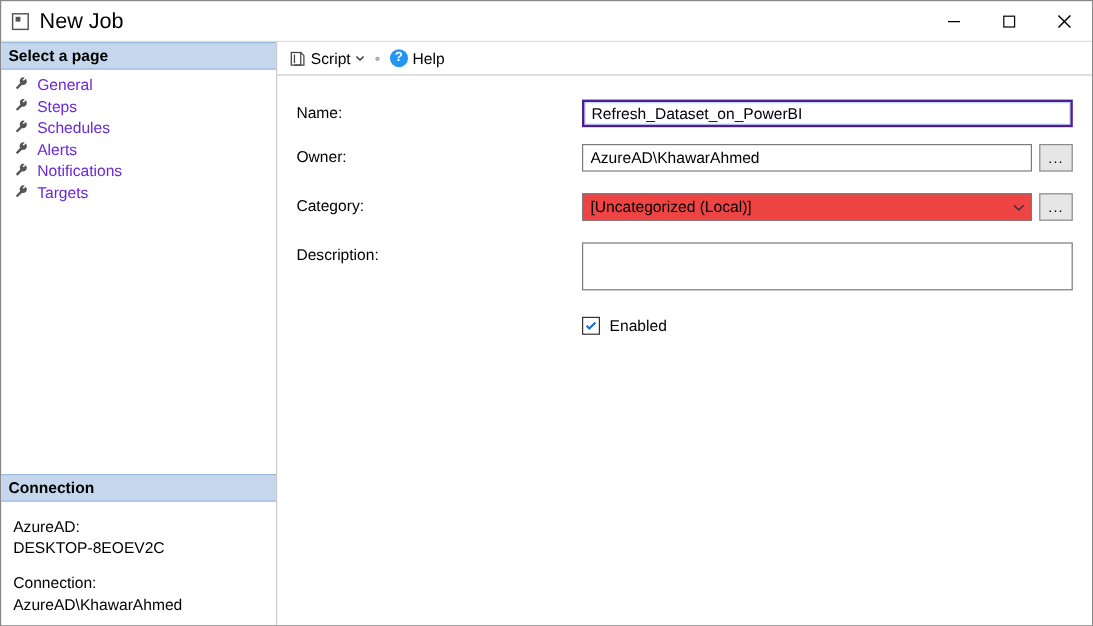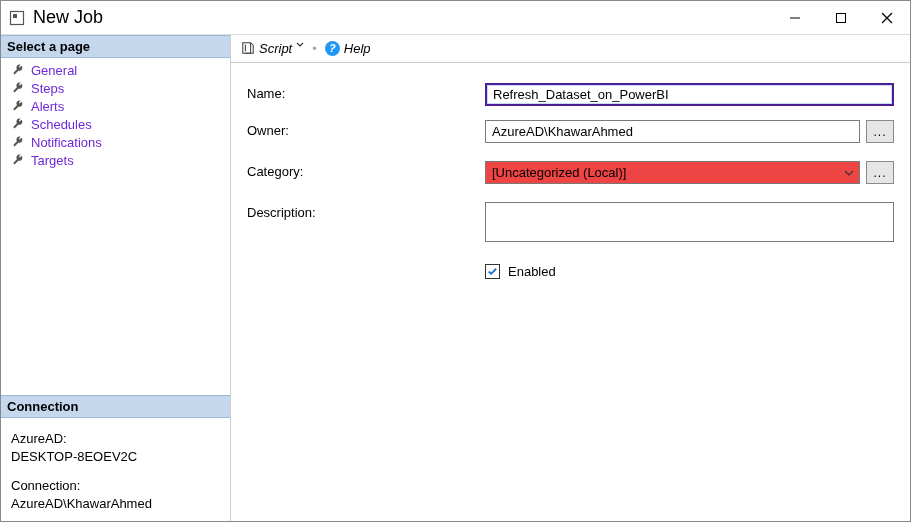--- a/index.html
+++ b/index.html
@@ -55,21 +55,21 @@
   .flex-gap { flex: 1; }
   .conn-body { padding: 8px 10px; font-size: 13px; line-height: 1.4; }
   .conn-body .lbl { margin-top: 4px; }
   .rightcol { flex: 1; display: flex; flex-direction: column; min-width: 0; }
   .toolbar {
     display: flex; align-items: center; gap: 6px;
     padding: 6px 10px;
     border-bottom: 1px solid #ccc;
   }
   .toolbar .sep { color: #aaa; margin: 0 2px; }
-  .toolbar .tb-item { display: flex; align-items: flex-start; gap: 4px; font-size: 13px; font-style: italic; }
+  .toolbar .tb-item { display: flex; align-items: center; gap: 4px; font-size: 13px; }
   .help-icon {
     width: 15px; height: 15px; border-radius: 50%;
     background: #2196f3; color: #fff;
     display: flex; align-items: center; justify-content: center;
     font-weight: bold; font-size: 11px; line-height: 1;
   }
   .form-area { padding: 20px 16px 10px 16px; flex: 1; overflow: hidden; }
   .form-row { display: flex; align-items: flex-start; margin-bottom: 18px; gap: 30px; }
   .form-row.tight { margin-bottom: 14px; }
   .form-label { width: 208px; padding-top: 3px; font-size: 13px; }
@@ -164,29 +164,29 @@
               </svg>
             </span>
           <span class="txt">Steps</span>
         </div>
         <div class="page-item">
           <span class="wrench">
               <svg viewBox="0 0 16 16">
                 <path d="M13 5.5a3.5 3.5 0 0 1-4.6 3.3L4 13l-1.5-1.5 4.2-4.4A3.5 3.5 0 0 1 11 2l-2 2 1 1 2-2c.6.6 1 1.5 1 2.5z" fill="#555"></path>
               </svg>
             </span>
+          <span class="txt">Schedules</span>
+        </div>
+        <div class="page-item">
+          <span class="wrench">
+              <svg viewBox="0 0 16 16">
+                <path d="M13 5.5a3.5 3.5 0 0 1-4.6 3.3L4 13l-1.5-1.5 4.2-4.4A3.5 3.5 0 0 1 11 2l-2 2 1 1 2-2c.6.6 1 1.5 1 2.5z" fill="#555"></path>
+              </svg>
+            </span>
           <span class="txt">Alerts</span>
-        </div>
-        <div class="page-item">
-          <span class="wrench">
-              <svg viewBox="0 0 16 16">
-                <path d="M13 5.5a3.5 3.5 0 0 1-4.6 3.3L4 13l-1.5-1.5 4.2-4.4A3.5 3.5 0 0 1 11 2l-2 2 1 1 2-2c.6.6 1 1.5 1 2.5z" fill="#555"></path>
-              </svg>
-            </span>
-          <span class="txt">Schedules</span>
         </div>
         <div class="page-item">
           <span class="wrench">
               <svg viewBox="0 0 16 16">
                 <path d="M13 5.5a3.5 3.5 0 0 1-4.6 3.3L4 13l-1.5-1.5 4.2-4.4A3.5 3.5 0 0 1 11 2l-2 2 1 1 2-2c.6.6 1 1.5 1 2.5z" fill="#555"></path>
               </svg>
             </span>
           <span class="txt">Notifications</span>
         </div>
         <div class="page-item">

